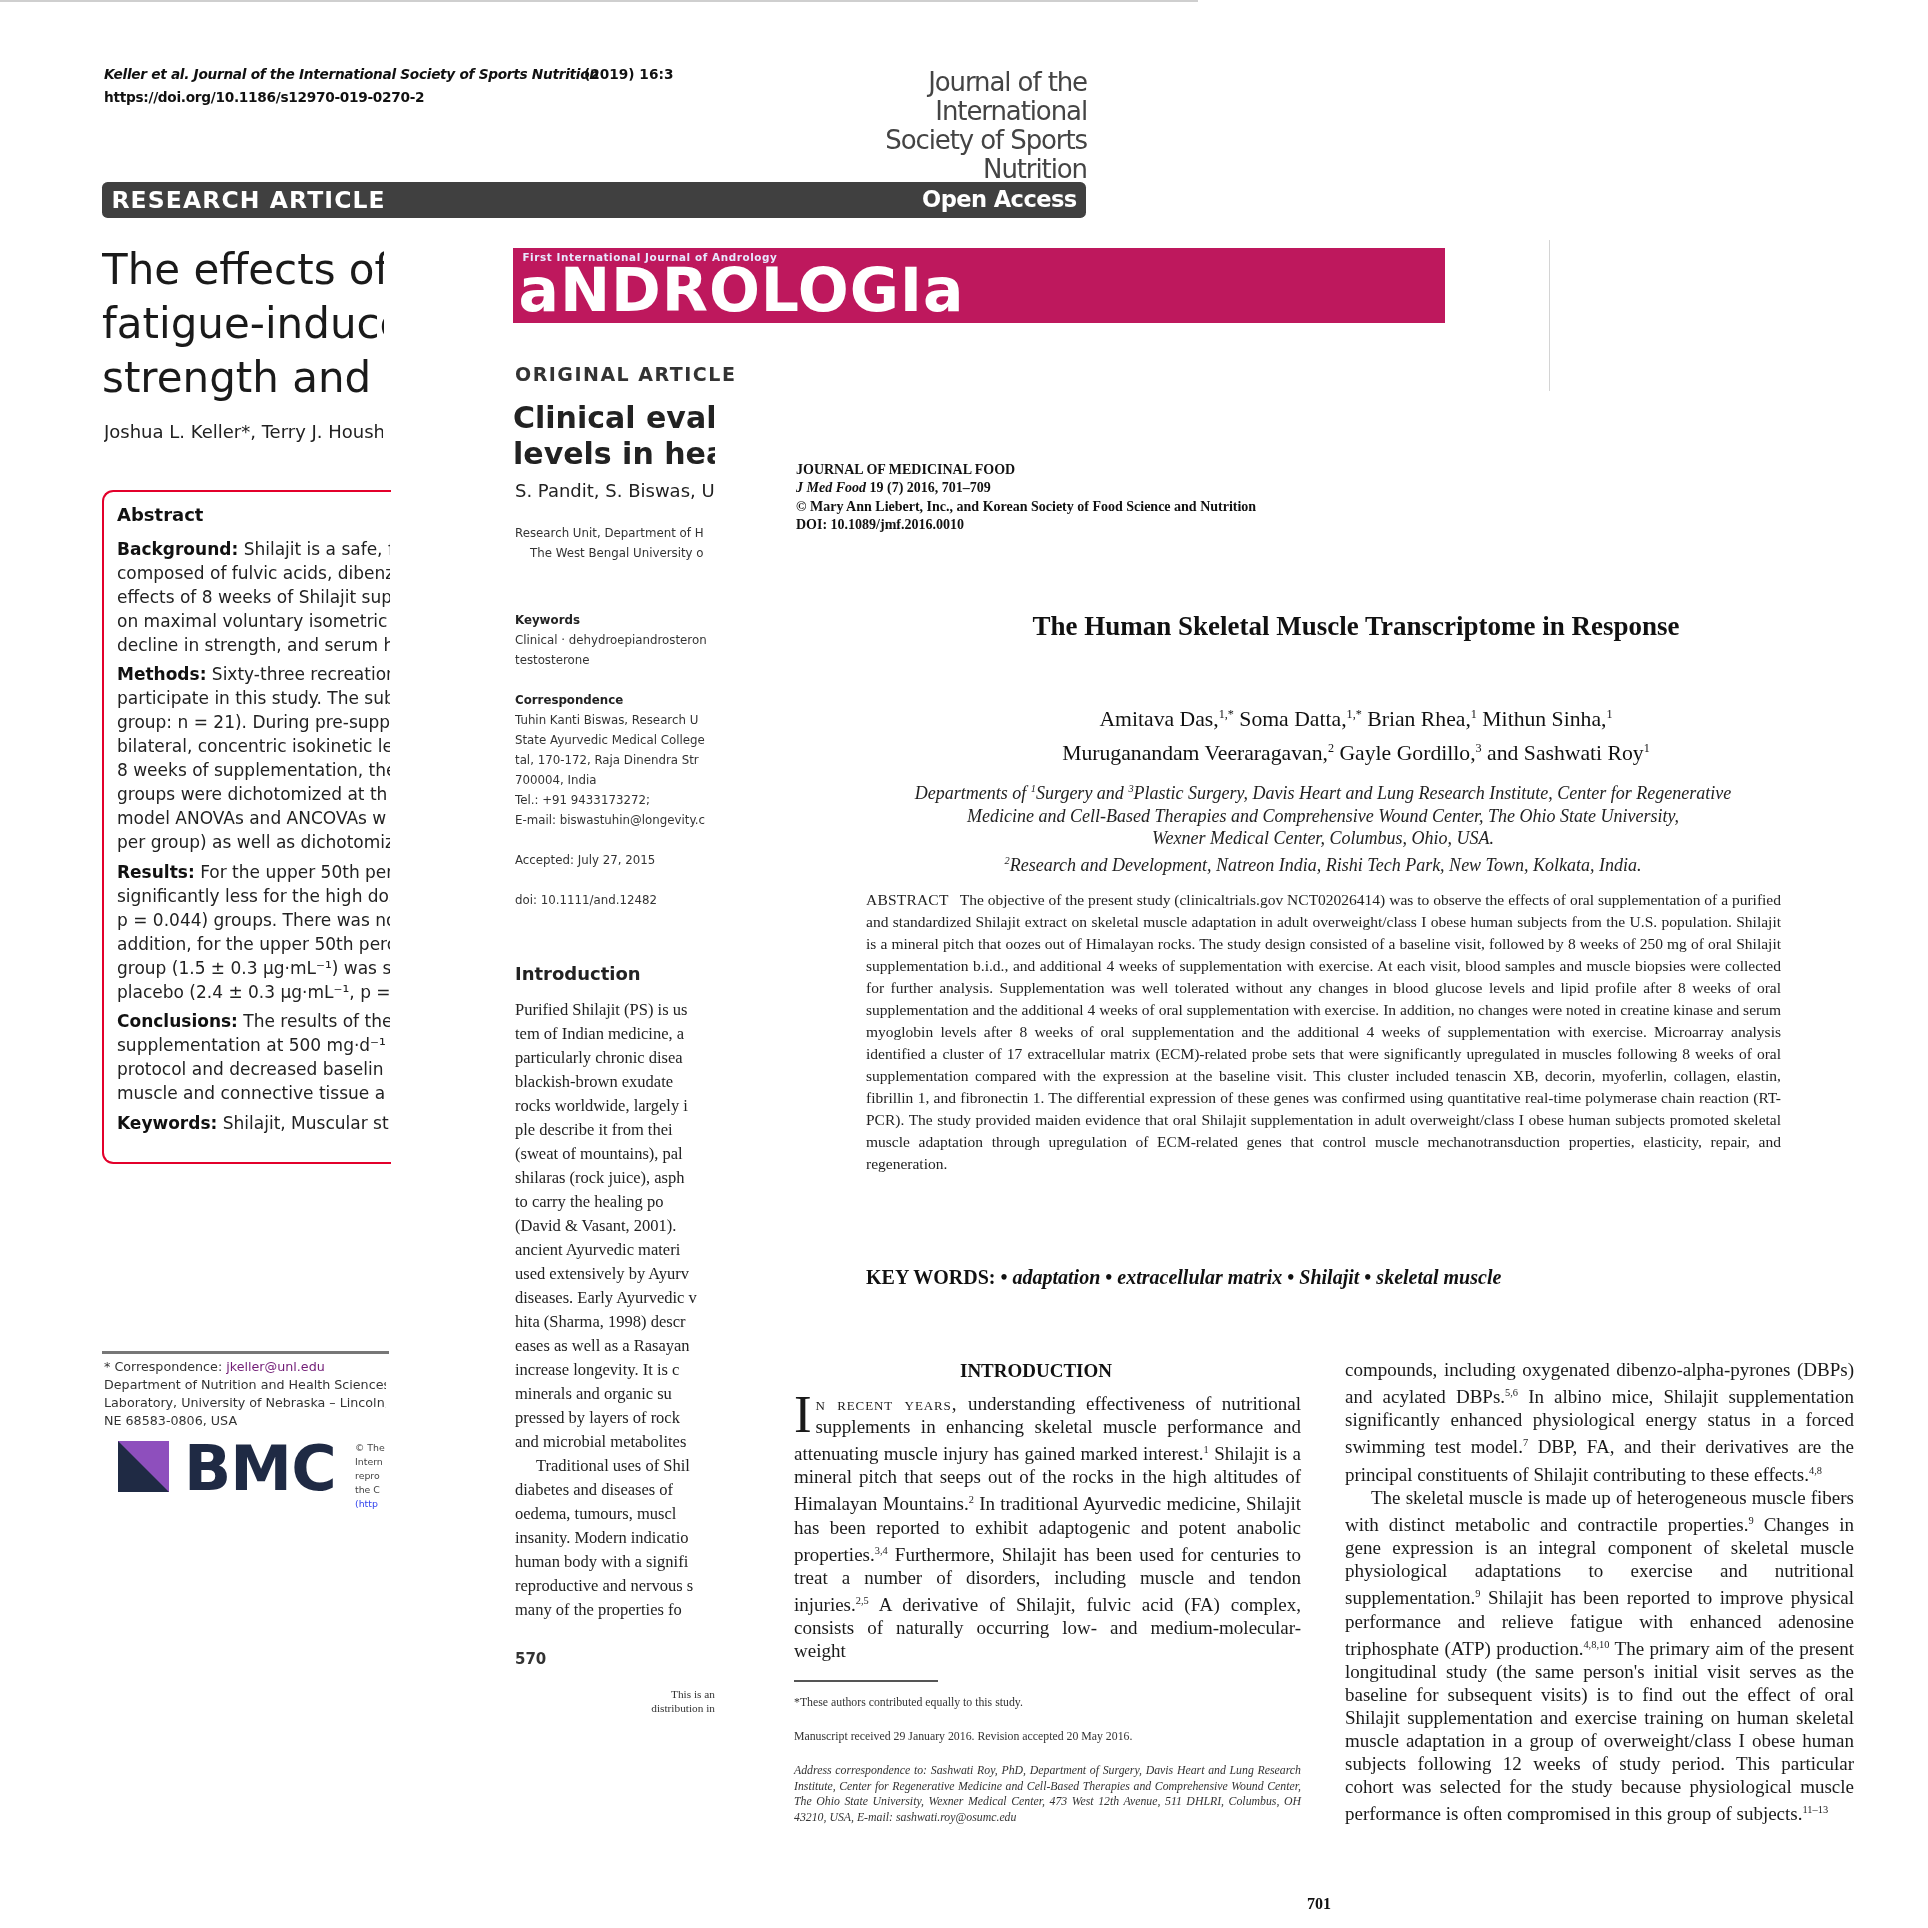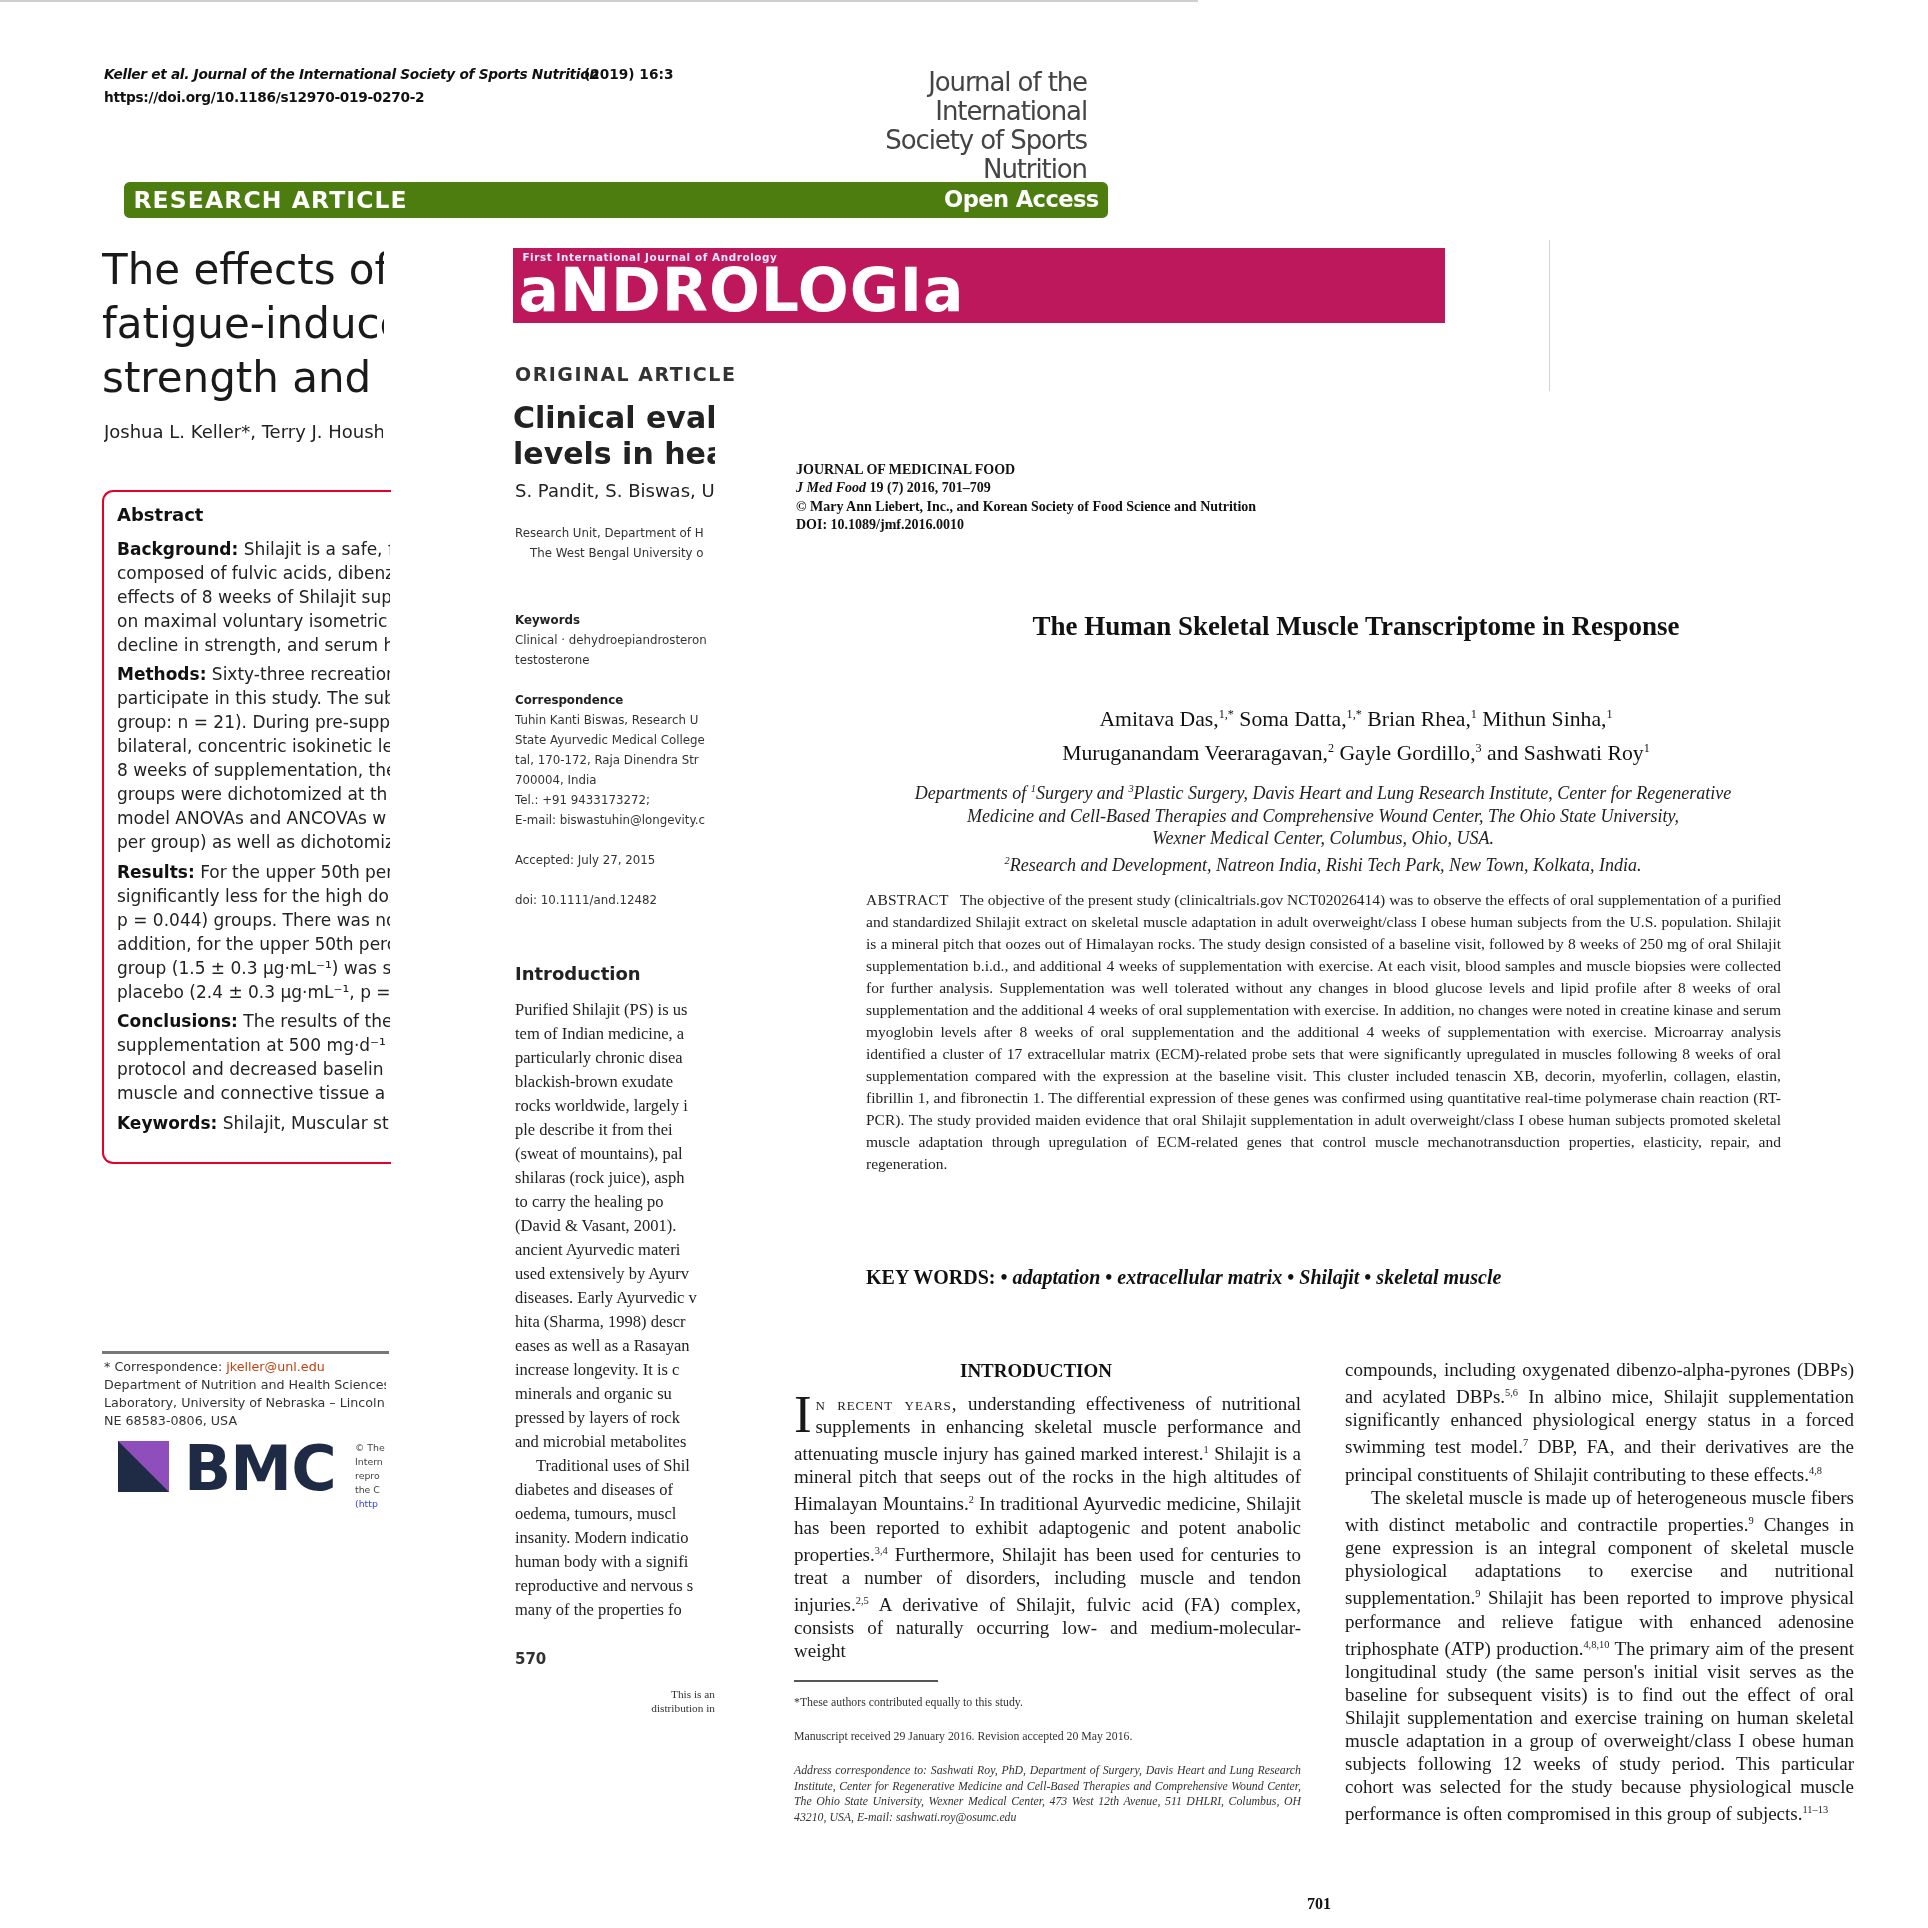--- a/index.html
+++ b/index.html
@@ -10,35 +10,35 @@
   .clip { overflow:hidden; white-space:nowrap; }
 
   
   #topline { left:0; top:0; width:1198px; height:1.9px; background:#cfcfcf; }
 
   
   #p1-citation { left:104px; top:66px; font-size:13.7px; font-style:italic; font-weight:bold; letter-spacing:-0.3px; }
   #p1-volume { left:584px; top:66px; font-size:13.7px; font-weight:bold; }
   #p1-doi { left:104px; top:89px; font-size:13.7px; font-weight:bold; letter-spacing:-0.3px;text-align:center; }
   #p1-journal { left:789px; top:68px; width:298px; text-align:right; font-size:26px; line-height:29px; color:#444; letter-spacing:-1.1px; }
-  #p1-banner { left:102px; top:182px; width:984px; height:36px; background:#4d7c0f; border-radius:5.6px;margin-left:22px; }
+  #p1-banner { left:102px; top:182px; width:984px; height:36px; background:#404040; border-radius:5.6px; }
   #p1-banner-left { left:9.4px; top:3.8px; color:#fff; font-size:23.5px; font-weight:bold; letter-spacing:1.1px; }
   #p1-banner-right { right:9.4px; top:3.8px; color:#fff; font-size:22.6px; font-weight:bold; letter-spacing:-0.6px; }
   #p1-title { left:102px; top:243px; width:282px; font-size:42px; line-height:54px; color:#1a1a1a; }
   #p1-authors { left:104px; top:421px; width:279px; font-size:18px; color:#222; }
   #p1-abstract { left:102px; top:490px; width:287px; height:670px; border:2.8px solid #e3002b; border-right:none; border-radius:11.3px 0 0 11.3px; }
   #p1-abstract-inner { position:absolute; left:13px; top:11.3px; width:273px; font-size:17px; line-height:24px; color:#222; }
   #p1-abstract-inner .hd { font-weight:bold; color:#111; font-size:18px; margin-bottom:9.4px; }
   #p1-abstract-inner .sec { margin-bottom:5.6px; }
   #p1-abstract-inner .lbl { font-weight:bold; color:#111; }
   #p1-abstract-inner .ln { white-space:nowrap; overflow:hidden; display:block; }
   #p1-rule { left:102px; top:1351px; width:287px; height:2.8px; background:#777; }
   #p1-corr { left:104px; top:1358px; width:282px; font-size:12.7px; line-height:18px; color:#333; }
   #p1-corr .ln { white-space:nowrap; overflow:hidden; display:block; }
-  #p1-corr .link { color:#c2410c;text-align:right; }
+  #p1-corr .link { color:#701a75;text-align:right; }
   #p1-bmc { left:118px; top:1441px; width:217px; height:56px; }
   #p1-bmc-mark { left:0; top:0; width:51px; height:51px; background:#1f2a44; overflow:hidden; }
   #p1-bmc-mark .tri { position:absolute; left:0; top:0; width:0; height:0; border-top:51px solid #8e4fbd; border-left:51px solid transparent; }
   #p1-bmc-text { left:66px; top:-9.4px; font-size:62px; font-weight:bold; color:#1f2a44; letter-spacing:-0.9px; }
   #p1-bmc-side { left:355px; top:1441px; width:31px; font-size:9.4px; line-height:14px; color:#444; overflow:hidden; white-space:nowrap; }
   #p1-bmc-side .link { color:#3344ee; }
 
   
   #p2-bg { left:508px; top:240px; width:951px; height:1695px; background:#fff; }
   #p2-banner { left:513px; top:248px; width:932px; height:75px; background:#be185d; }

